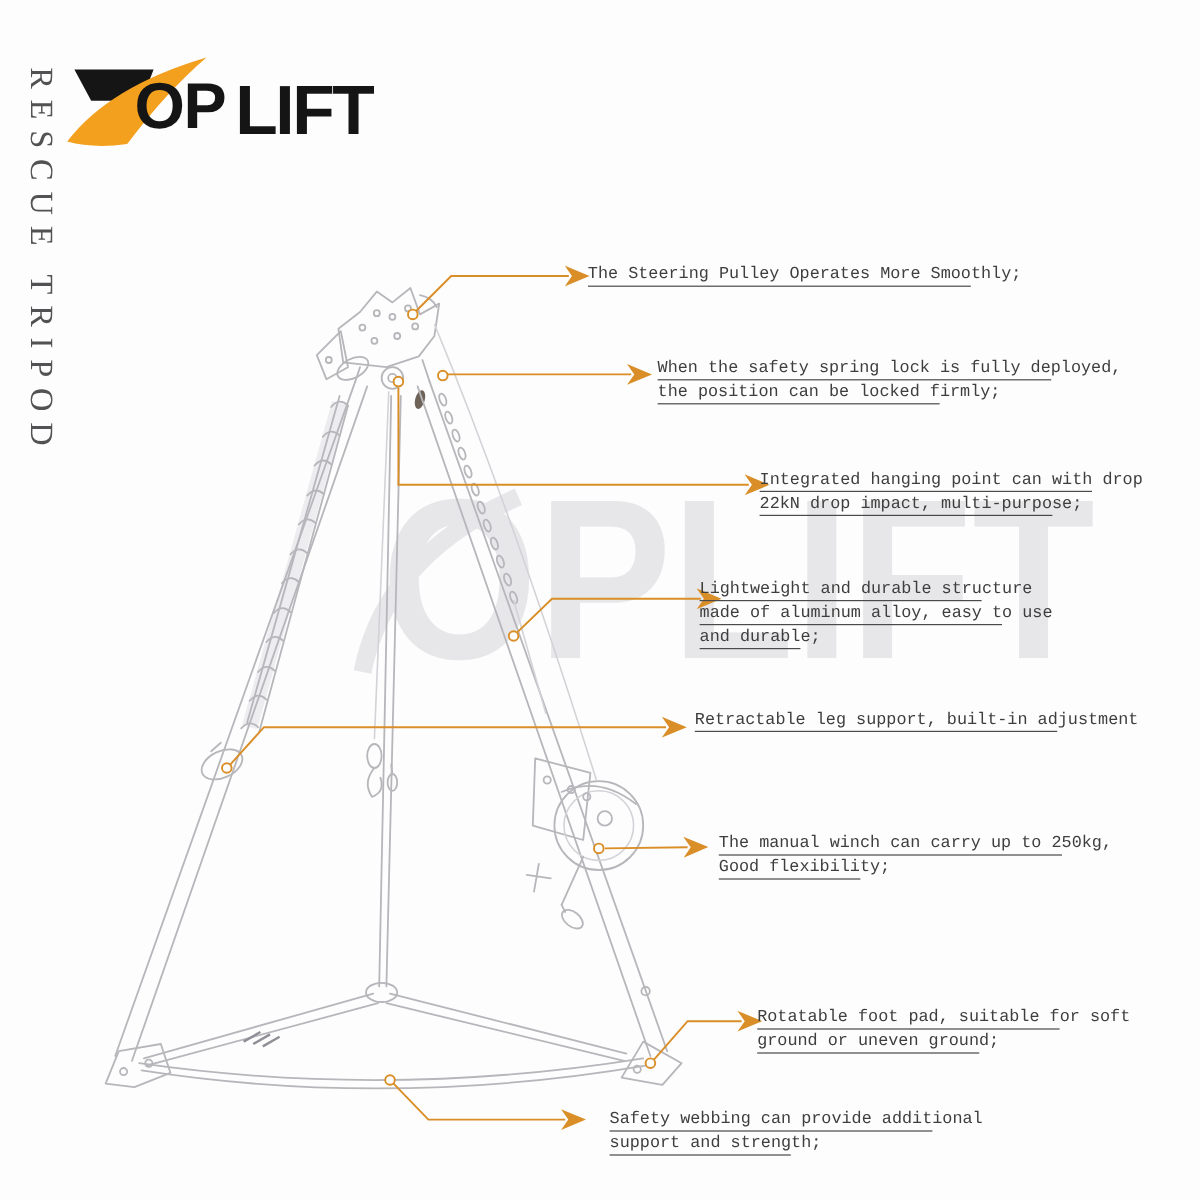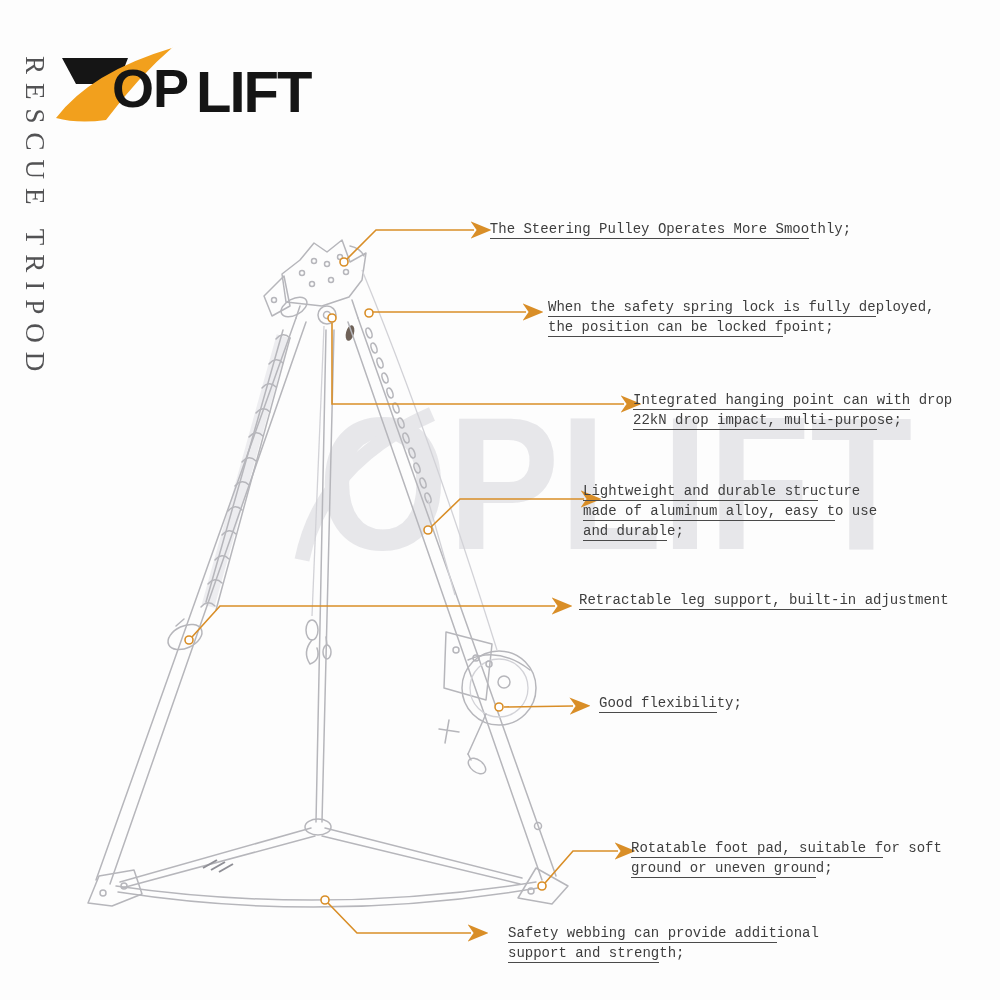--- a/index.html
+++ b/index.html
@@ -180,35 +180,36 @@
   <text x="150" y="70" font-size="58" font-weight="bold" letter-spacing="-2" fill="#151515">LIFT</text>
 </svg>
 
 <div class="abs" id="side-label">RESCUE TRIPOD</div>
 
 <div class="ann" style="left:488px;top:219px;width:365px;text-align:center;">
     <div class="line"><span class="u">The Steering Pulley Operates More Smoo</span><span>thly;</span></div>
   </div>
 <div class="ann" style="left:548px;top:297px;width:388px;">
     <div class="line"><span class="u">When the safety spring lock is fully de</span><span>ployed,</span></div>
-    <div class="line"><span class="u">the position can be locked f</span><span>point;</span></div>
+    <div class="line"><span class="u">the position can be locked f</span><span>irmly;</span></div>
   </div>
 <div class="ann" style="left:633px;top:390px;width:330px;">
     <div class="line"><span class="u">Integrated hanging point can with</span><span> drop</span></div>
     <div class="line"><span class="u">22kN drop impact, multi-purpo</span><span>se;</span></div>
   </div>
 <div class="ann" style="left:583px;top:481px;width:300px;">
     <div class="line"><span class="u">Lightweight and durable stru</span><span>cture</span></div>
     <div class="line"><span class="u">made of aluminum alloy, easy t</span><span>o use</span></div>
     <div class="line"><span class="u">and durabl</span><span>e;</span></div>
   </div>
 <div class="ann" style="left:579px;top:590px;width:372px;">
     <div class="line"><span class="u">Retractable leg support, built-in ad</span><span>justment</span></div>
   </div>
 <div class="ann" style="left:599px;top:693px;width:330px;">
+    <div class="line"><span class="u">The manual winch can carry up to 2</span><span>50kg,</span></div>
     <div class="line"><span class="u">Good flexibili</span><span>ty;</span></div>
   </div>
 <div class="ann" style="left:631px;top:838px;width:315px;">
     <div class="line"><span class="u">Rotatable foot pad, suitable f</span><span>or soft</span></div>
     <div class="line"><span class="u">ground or uneven groun</span><span>d;</span></div>
   </div>
 <div class="ann" style="left:508px;top:923px;width:315px;">
     <div class="line"><span class="u">Safety webbing can provide addit</span><span>ional</span></div>
     <div class="line"><span class="u">support and streng</span><span>th;</span></div>
   </div>

